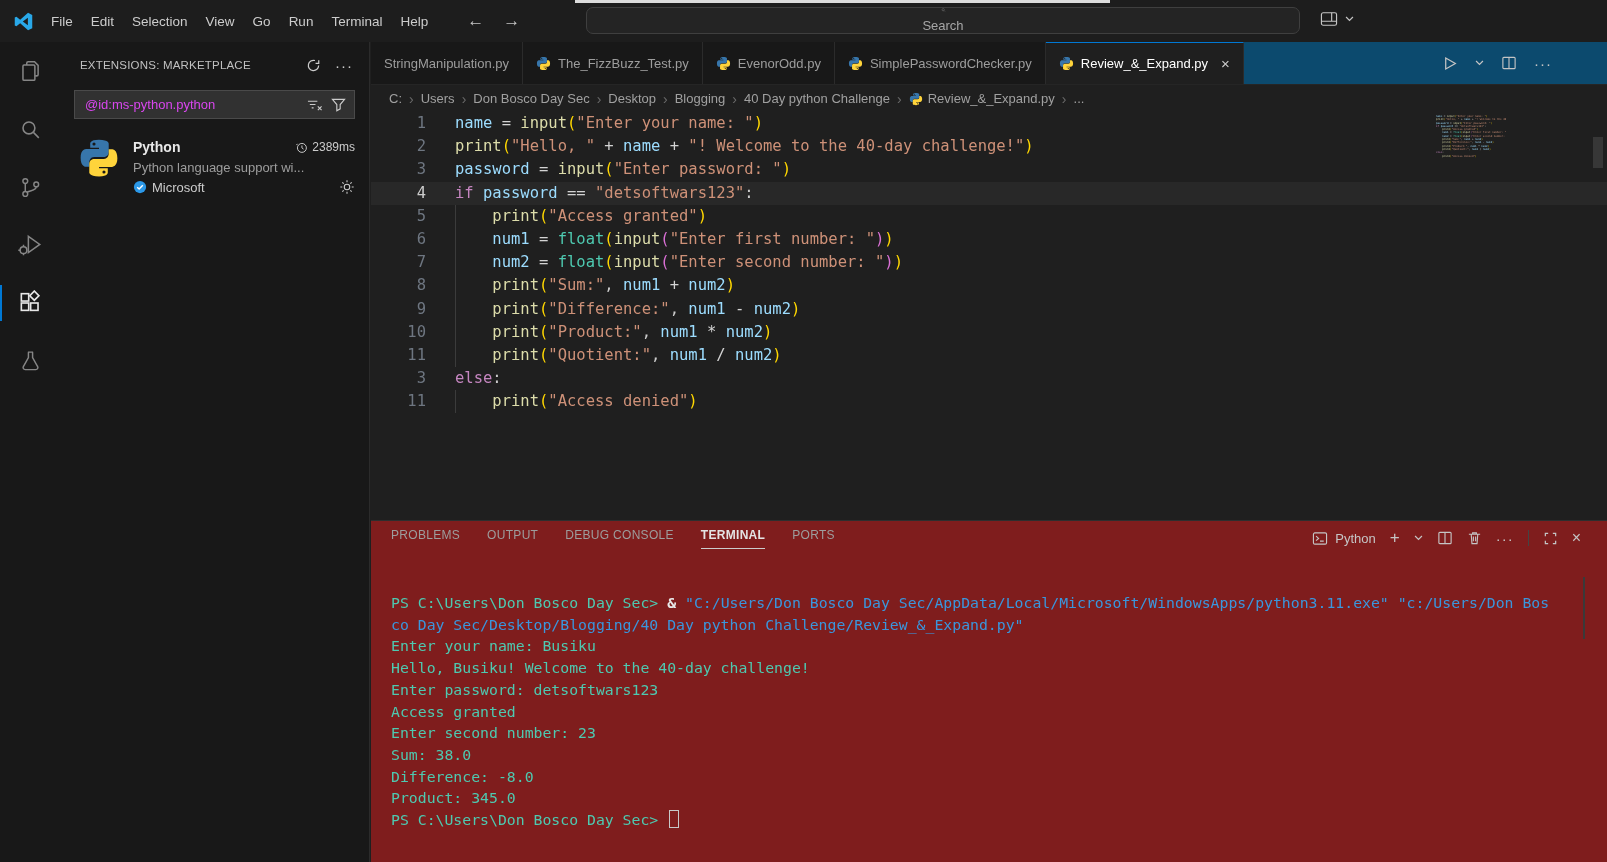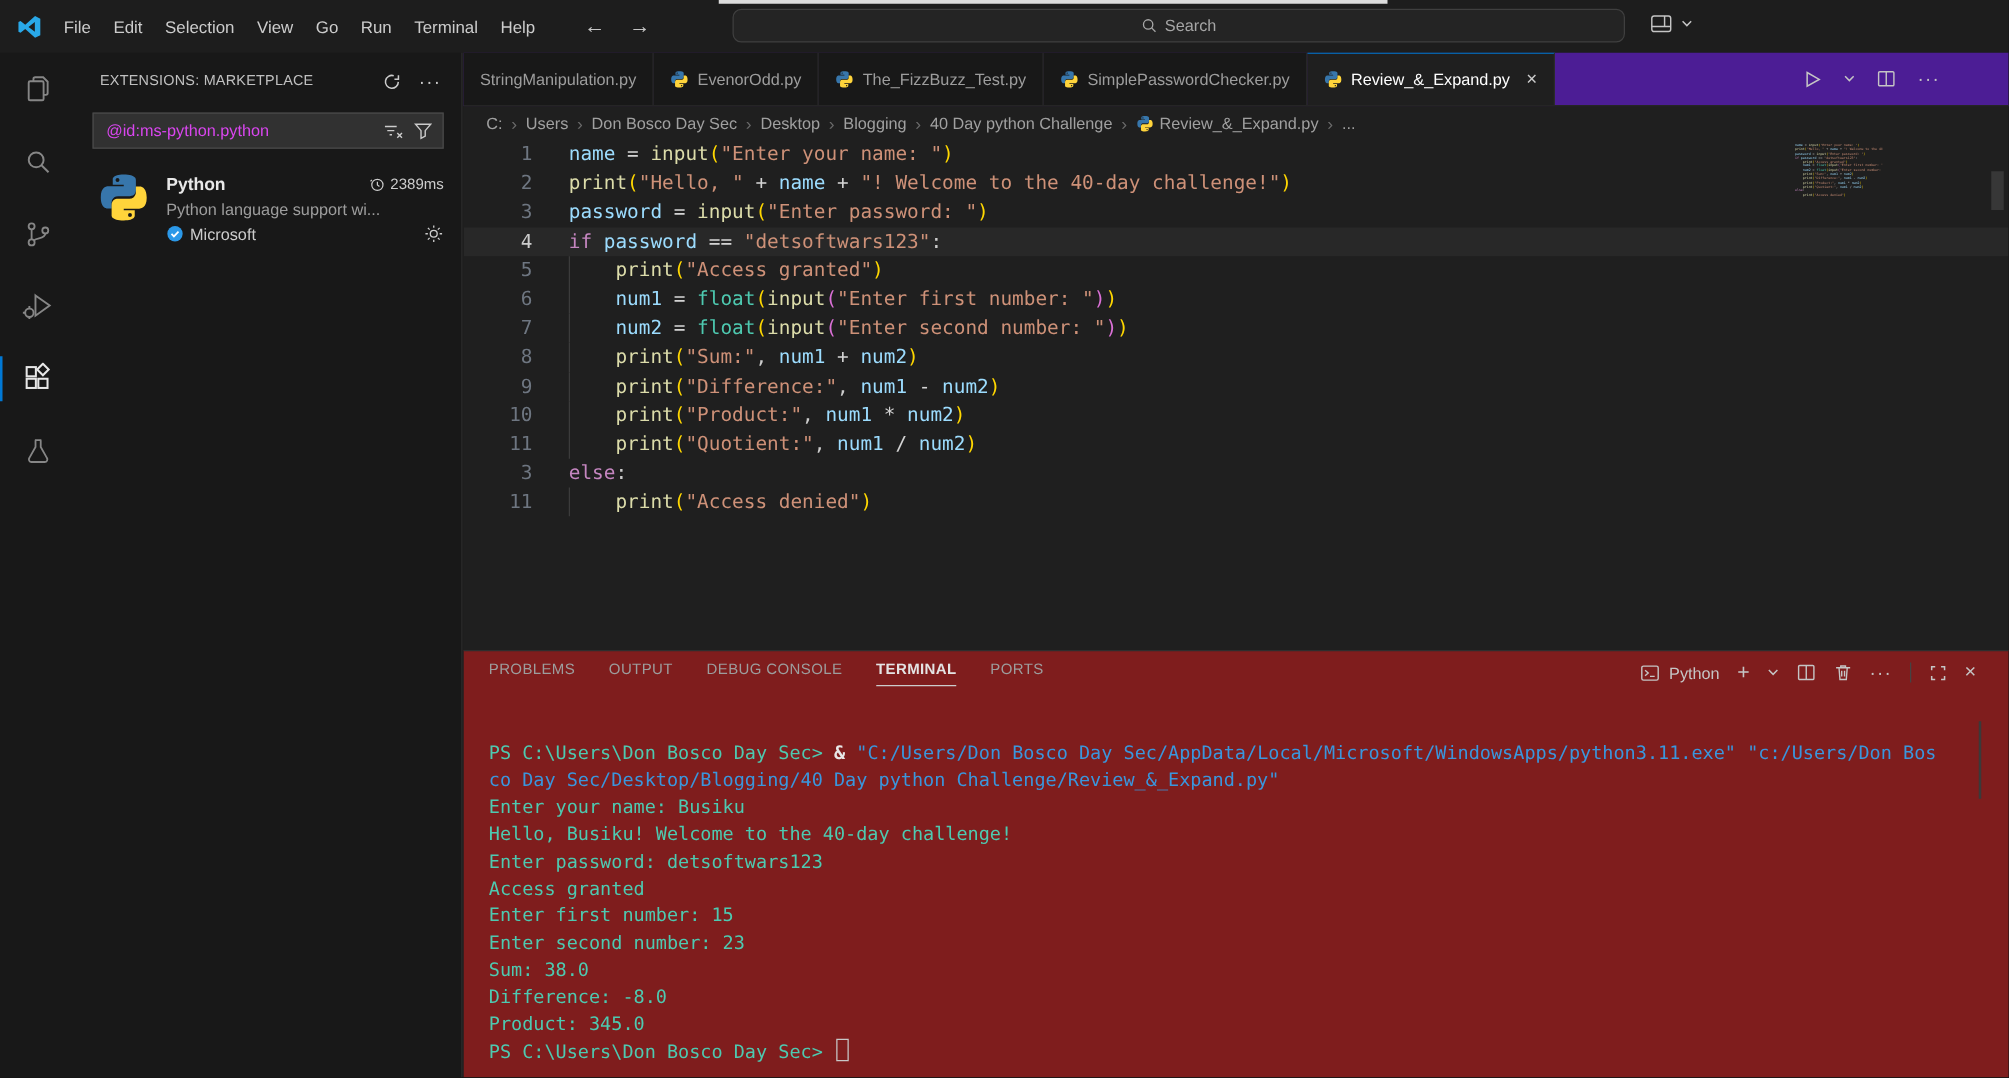--- a/index.html
+++ b/index.html
@@ -9,21 +9,21 @@
 
   
   .titlebar{position:absolute;left:0;top:0;width:100%;height:42px;background:#1d1d1d;
             display:flex;align-items:center;z-index:5;}
   .vscode-logo{margin:0 8px 0 13px;}
   .menubar{display:flex;font-size:13.5px;color:#cccccc;}
   .menu-item{padding:4px 9px;border-radius:5px;cursor:default;}
   .nav-arrows{margin-left:30px;display:flex;gap:19px;font-size:17px;color:#c5c5c5;}
   .cmd-center{position:absolute;left:586px;top:7px;width:712px;height:25px;background:#242424;
               border:1px solid #3f3f3f;border-radius:7px;display:flex;align-items:center;
-              justify-content:center;gap:6px;color:#a6a6a6;font-size:13px;}
+              justify-content:center;gap:6px;color:#a6a6a6;font-size:13px;flex-direction:column;}
   .top-strip{position:absolute;left:575px;top:0;width:535px;height:3px;background:#dcdcdc;z-index:6;}
   .layout-ctrl{position:absolute;left:1320px;top:11px;display:flex;align-items:center;gap:7px;color:#c5c5c5;}
 
   
   .activitybar{position:absolute;left:0;top:42px;width:60px;height:820px;background:#181818;}
   .act-item{width:60px;height:58px;display:flex;align-items:center;justify-content:center;
             color:#868686;position:relative;}
   .act-item.active{color:#e7e7e7;}
   .act-item.active::before{content:"";position:absolute;left:0;top:11px;bottom:11px;width:2px;background:#0078d4;}
 
@@ -42,21 +42,21 @@
   .ext-row{display:flex;align-items:center;height:20px;}
   .ext-name{font-size:14px;font-weight:bold;color:#e8e8e8;flex:1;}
   .ext-time{display:flex;align-items:center;gap:4px;font-size:12px;color:#cccccc;}
   .ext-desc{font-size:13px;color:#9d9d9d;white-space:nowrap;overflow:hidden;text-overflow:ellipsis;
             margin:3px 0 4px;}
   .ext-pub{display:flex;align-items:center;gap:5px;font-size:13px;color:#cccccc;}
   .ext-pub .spring{flex:1;}
 
   
   .editor-group{position:absolute;left:371px;top:42px;right:0;bottom:0;}
-  .tabbar{height:43px;background:#4c1d95;display:flex;align-items:stretch;
+  .tabbar{height:43px;background:#0c4a6e;display:flex;align-items:stretch;
           border-bottom:1px solid #252525;box-sizing:border-box;}
   .tab{display:flex;align-items:center;gap:7px;padding:0 13px;font-size:13px;color:#9d9d9d;
        background:#181818;border-right:1px solid #2b2b2b;white-space:nowrap;box-sizing:border-box;}
   .tab.active{background:#1f1f1f;color:#ffffff;border-top:1px solid #0078d4;}
   .tab-close{margin-left:6px;font-size:15px;color:#cccccc;line-height:1;}
   .tab-actions{margin-left:auto;display:flex;align-items:center;gap:17px;padding-right:55px;color:#c5c5c5;}
 
   .breadcrumb{height:27px;display:flex;align-items:center;gap:7px;padding-left:18px;
               font-size:13px;color:#a0a0a0;background:#1f1f1f;}
   .bc-sep{color:#6a6a6a;font-size:14px;}
@@ -244,28 +244,28 @@
     <div class="tabbar">
       <div id="tabs" style="display:flex">
           <div class="tab">
             <span>StringManipulation.py</span>
           </div>
           <div class="tab">
             <svg viewBox="0 0 32 32" width="15" height="15">
     <path fill="#3776ab" d="M15.9 2c-7 0-6.6 3-6.6 3v3.2h6.7v1H6.7S2 8.7 2 15.8c0 7.1 4.1 6.9 4.1 6.9h2.5v-3.3s-.1-4.1 4-4.1h6.9s3.9.1 3.9-3.8V5.2S23.9 2 15.9 2zm-3.7 2.1a1.2 1.2 0 1 1 0 2.4 1.2 1.2 0 0 1 0-2.4z"></path>
     <path fill="#ffd43b" d="M16.1 30c7 0 6.6-3 6.6-3v-3.2H16v-1h9.3S30 23.3 30 16.2c0-7.1-4.1-6.9-4.1-6.9h-2.5v3.3s.1 4.1-4 4.1h-6.9s-3.9-.1-3.9 3.8v6.3S8.1 30 16.1 30zm3.7-2.1a1.2 1.2 0 1 1 0-2.4 1.2 1.2 0 0 1 0 2.4z"></path>
   </svg>
-            <span>EvenorOdd.py</span>
+            <span>The_FizzBuzz_Test.py</span>
           </div>
           <div class="tab">
             <svg viewBox="0 0 32 32" width="15" height="15">
     <path fill="#3776ab" d="M15.9 2c-7 0-6.6 3-6.6 3v3.2h6.7v1H6.7S2 8.7 2 15.8c0 7.1 4.1 6.9 4.1 6.9h2.5v-3.3s-.1-4.1 4-4.1h6.9s3.9.1 3.9-3.8V5.2S23.9 2 15.9 2zm-3.7 2.1a1.2 1.2 0 1 1 0 2.4 1.2 1.2 0 0 1 0-2.4z"></path>
     <path fill="#ffd43b" d="M16.1 30c7 0 6.6-3 6.6-3v-3.2H16v-1h9.3S30 23.3 30 16.2c0-7.1-4.1-6.9-4.1-6.9h-2.5v3.3s.1 4.1-4 4.1h-6.9s-3.9-.1-3.9 3.8v6.3S8.1 30 16.1 30zm3.7-2.1a1.2 1.2 0 1 1 0-2.4 1.2 1.2 0 0 1 0 2.4z"></path>
   </svg>
-            <span>The_FizzBuzz_Test.py</span>
+            <span>EvenorOdd.py</span>
           </div>
           <div class="tab">
             <svg viewBox="0 0 32 32" width="15" height="15">
     <path fill="#3776ab" d="M15.9 2c-7 0-6.6 3-6.6 3v3.2h6.7v1H6.7S2 8.7 2 15.8c0 7.1 4.1 6.9 4.1 6.9h2.5v-3.3s-.1-4.1 4-4.1h6.9s3.9.1 3.9-3.8V5.2S23.9 2 15.9 2zm-3.7 2.1a1.2 1.2 0 1 1 0 2.4 1.2 1.2 0 0 1 0-2.4z"></path>
     <path fill="#ffd43b" d="M16.1 30c7 0 6.6-3 6.6-3v-3.2H16v-1h9.3S30 23.3 30 16.2c0-7.1-4.1-6.9-4.1-6.9h-2.5v3.3s.1 4.1-4 4.1h-6.9s-3.9-.1-3.9 3.8v6.3S8.1 30 16.1 30zm3.7-2.1a1.2 1.2 0 1 1 0-2.4 1.2 1.2 0 0 1 0 2.4z"></path>
   </svg>
             <span>SimplePasswordChecker.py</span>
           </div>
           <div class="tab active">
             <svg viewBox="0 0 32 32" width="15" height="15">
@@ -438,21 +438,20 @@
           <span style="font-size:16px">×</span>
         </div>
       </div>
       <div class="terminal" id="terminal">
           <div class="term-line"><span class="tseg t">PS C:\Users\Don Bosco Day Sec&gt; </span><span class="tseg w">&amp; </span><span class="tseg b">"C:/Users/Don Bosco Day Sec/AppData/Local/Microsoft/WindowsApps/python3.11.exe"</span><span class="tseg t"> </span><span class="tseg b">"c:/Users/Don Bos</span></div>
           <div class="term-line"><span class="tseg b">co Day Sec/Desktop/Blogging/40 Day python Challenge/Review_&amp;_Expand.py"</span></div>
           <div class="term-line"><span class="tseg t">Enter your name: Busiku</span></div>
           <div class="term-line"><span class="tseg t">Hello, Busiku! Welcome to the 40-day challenge!</span></div>
           <div class="term-line"><span class="tseg t">Enter password: detsoftwars123</span></div>
           <div class="term-line"><span class="tseg t">Access granted</span></div>
-          <div class="term-line"><span class="tseg t">Enter first number: 15</span></div>
           <div class="term-line"><span class="tseg t">Enter second number: 23</span></div>
           <div class="term-line"><span class="tseg t">Sum: 38.0</span></div>
           <div class="term-line"><span class="tseg t">Difference: -8.0</span></div>
           <div class="term-line"><span class="tseg t">Product: 345.0</span></div>
           <div class="term-line"><span class="tseg t">PS C:\Users\Don Bosco Day Sec&gt; </span><span class="cursor"></span></div>
         </div>
       <div class="term-scroll"></div>
     </div>
   </div>
 </div>

